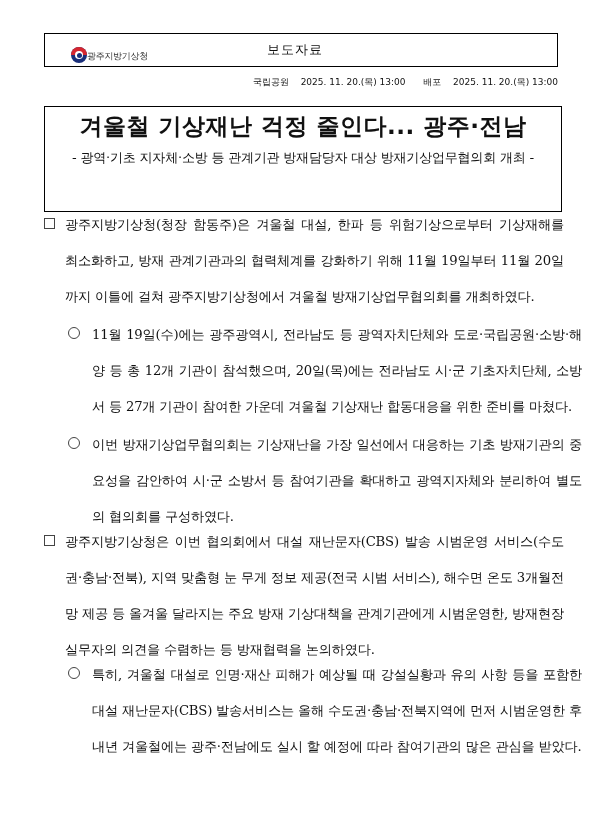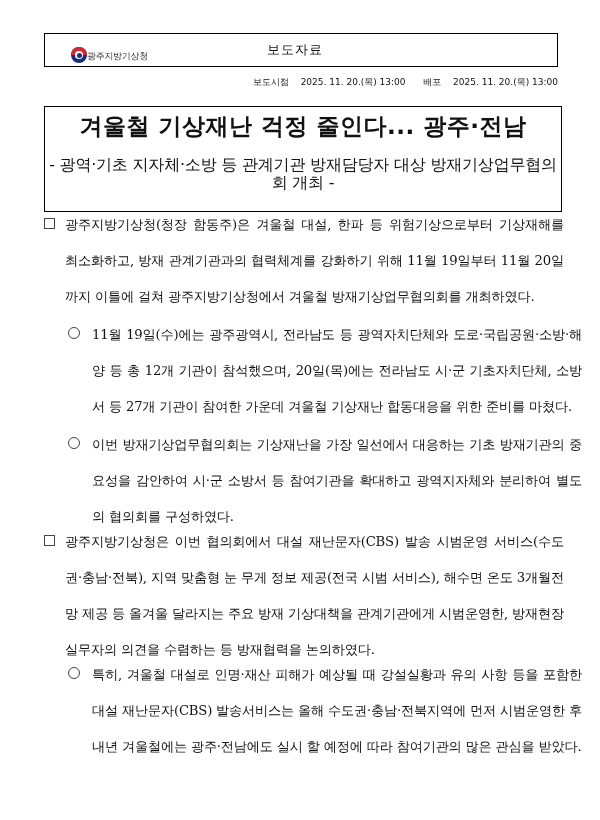--- a/index.html
+++ b/index.html
@@ -17,21 +17,21 @@
     .hdr-title { position:absolute; left:222px; top:7px; font-family:"DejaVu Sans",sans-serif;
                  font-size:13px; letter-spacing:1px;text-align:center; }
     .dates { position:absolute; left:222px; top:76px; width:336px; text-align:right;
              font-family:"DejaVu Sans",sans-serif; font-size:9px; white-space:nowrap; }
     .dates .gap { display:inline-block; width:12px; }
     .title-box { position:absolute; left:44px; top:106px; width:518px; height:106px;
                  border:1.5px solid #000; box-sizing:border-box; text-align:center;
                  font-family:"DejaVu Sans",sans-serif; }
     .title-line { font-size:23px; font-weight:bold; line-height:30px; letter-spacing:0.5px; }
     .title-line.first { margin-top:4px; }
-    .subtitle { font-size:16px; line-height:18px; margin-top:15px; letter-spacing:-0.2px; }
+    .subtitle { font-size:13px; line-height:18px; margin-top:8px; letter-spacing:-0.2px; }
     .para { position:absolute; left:44px; width:520px; font-size:13.2px; line-height:36px;
             letter-spacing:-0.2px; }
     .para .bullet { position:absolute; left:0; top:0; width:14px; text-align:left; }
     .para .body { margin-left:21px; text-align:justify; text-align-last:left; }
     .para.sub { left:68px; width:514px; }
     .para.sub .body { margin-left:24px; }
     .sq { display:inline-block; width:9px; height:9px; border:1px solid #444; margin-top:8px; }
     .circ { display:inline-block; width:10px; height:10px; border:1px solid #444; border-radius:50%; margin-top:8px; }
   </style>
 </head>
@@ -43,21 +43,21 @@
       <span class="red"></span>
         <span class="swirl"></span>
         <span class="dot"></span>
     </span>
     <span class="logo-text">광주지방기상청</span>
   </div>
   <div class="hdr-title">보도자료</div>
 </div>
 
 <div class="dates">
-  <span>보도시점</span>
+  <span>국립공원</span>
   <span style="display:inline-block;width:6px"></span>
   <span>2025. 11. 20.(목) 13:00</span>
   <span class="gap"></span>
   <span>배포</span>
   <span style="display:inline-block;width:6px"></span>
   <span>2025. 11. 20.(목) 13:00</span>
 </div>
 
 <div class="title-box">
   <div class="title-line first">겨울철 기상재난 걱정 줄인다... 광주·전남</div>

